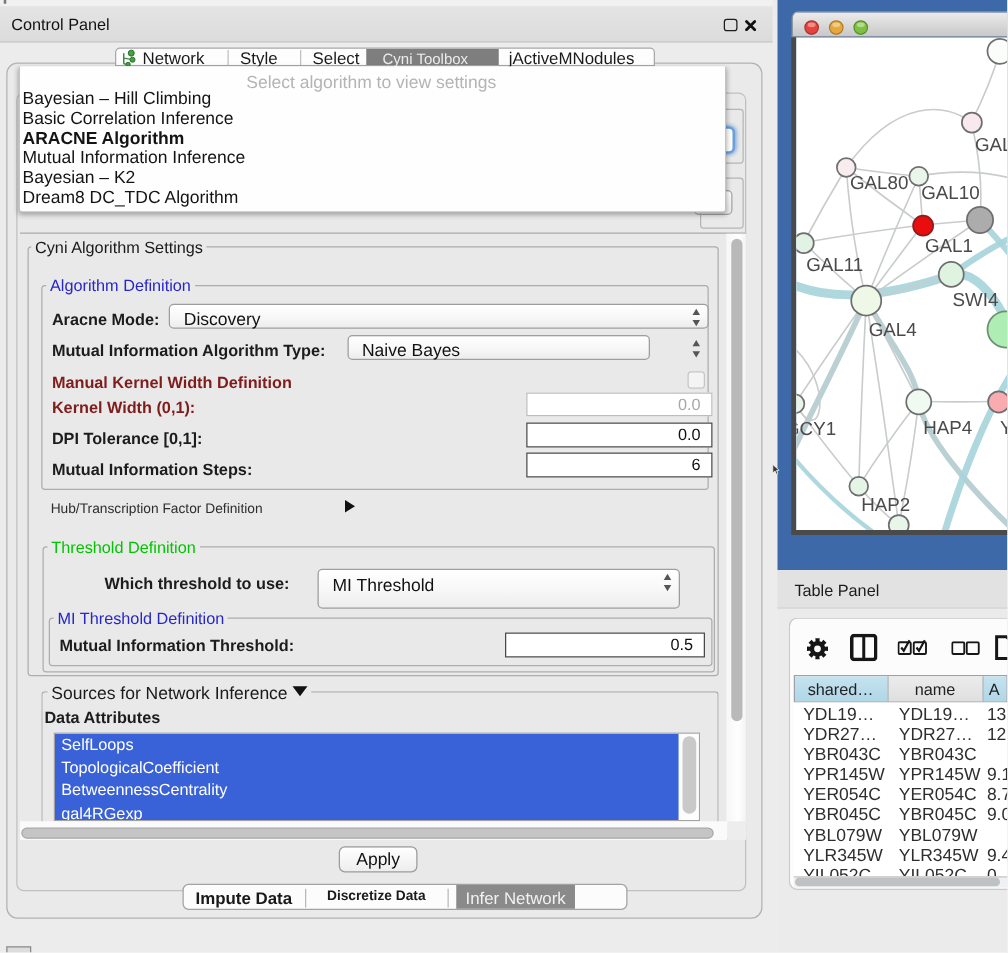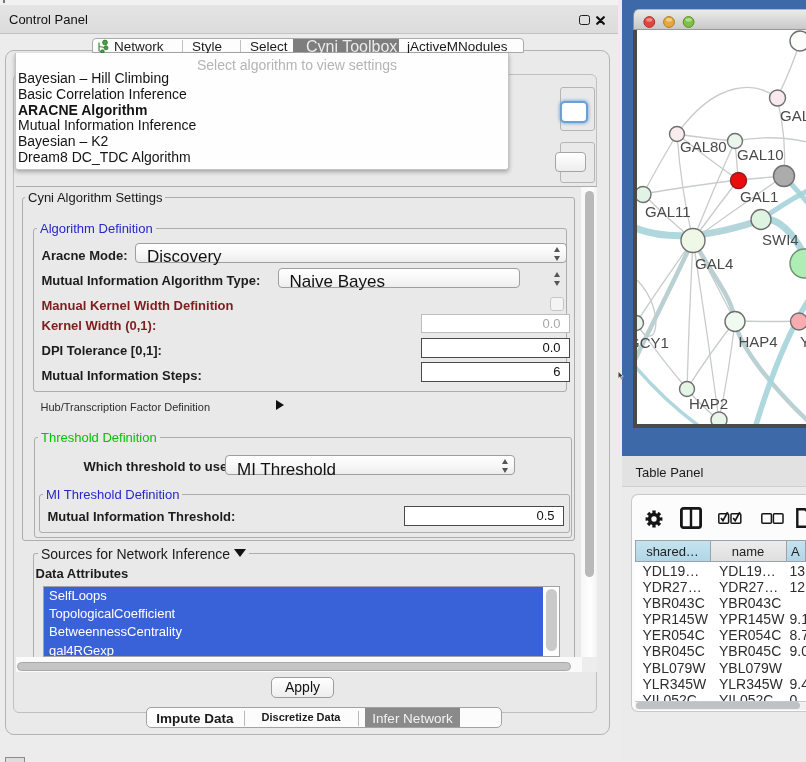--- a/index.html
+++ b/index.html
@@ -3,21 +3,21 @@
 <meta charset="utf-8">
 <style>
 html,body{margin:0;padding:0}
 #root{position:relative;width:806px;height:762px;overflow:hidden;background:#ececec;font-family:"Liberation Sans",sans-serif;}
 .abs{position:absolute}
 .lbl{position:absolute;font-size:13px;color:#1c1c1c;white-space:nowrap;line-height:14px}
 .flbl{position:absolute;font-size:13px;font-weight:bold;color:#1c1c1c;white-space:nowrap;line-height:14px}
 .b{font-weight:bold}
 .gray{color:#7f1d1d}
 .combo{position:absolute;border:1px solid #9e9e9e;border-radius:4px;background:linear-gradient(#ffffff,#f7f7f7 55%,#ededed);box-sizing:border-box}
-.combo .ct{position:absolute;left:11px;top:3.5px;font-size:17px;color:#111;white-space:nowrap}
+.combo .ct{position:absolute;left:11px;top:3.5px;font-size:14px;color:#111;white-space:nowrap}
 .spin{position:absolute;width:7px;height:14px;top:3px}
 .spin:before{content:"";position:absolute;left:0;top:0;border-left:3.5px solid transparent;border-right:3.5px solid transparent;border-bottom:5px solid #555}
 .spin:after{content:"";position:absolute;left:0;bottom:0;border-left:3.5px solid transparent;border-right:3.5px solid transparent;border-top:5px solid #555}
 .field{position:absolute;background:#fff;box-sizing:border-box;font-size:13px;text-align:right;padding-right:8px;line-height:18px}
 .gbox{position:absolute;border:1px solid #adadad;border-radius:3px;box-sizing:border-box}
 .gtitle{position:absolute;font-size:13px;line-height:13px;background:#e9e9e9;padding:0 3px;white-space:nowrap}
 </style>
 </head>
 <body>
 <div id="root">
@@ -78,21 +78,21 @@
   <div class="flbl" style="left:41.5px;top:368.5px">Mutual Information Steps:</div>
   <div class="field" style="left:420.5px;top:362px;width:149px;height:20px;border:1.5px solid #4a4a4a;color:#111">6</div>
 
   <div class="lbl" style="left:40.5px;top:399.5px;font-size:11px;color:#2d2d2d">Hub/Transcription Factor Definition</div>
   <div class="abs" style="left:276px;top:400px;width:0;height:0;border-top:5.5px solid transparent;border-bottom:5.5px solid transparent;border-left:8.5px solid #111"></div>
 
   <div class="gbox" style="left:34px;top:437px;width:538px;height:101px"></div>
   <div class="gtitle" style="left:38px;top:430.5px;color:#00c400">Threshold Definition</div>
 
   <div class="flbl" style="left:83.5px;top:459.5px">Which threshold to use:</div>
-  <div class="combo" style="left:225px;top:455px;width:290px;height:20px">
+  <div class="combo" style="left:254px;top:455px;width:290px;height:32px">
     <span class="ct">MI Threshold</span>
       <span class="spin" style="left:276px"></span>
   </div>
 
   <div class="gbox" style="left:38.5px;top:494px;width:531.5px;height:39px"></div>
   <div class="gtitle" style="left:43px;top:487.5px;color:#2726c8">MI Threshold Definition</div>
 
   <div class="flbl" style="left:47.5px;top:510px">Mutual Information Threshold:</div>
   <div class="field" style="left:403.5px;top:505.5px;width:160px;height:20px;border:1.5px solid #4a4a4a;color:#111">0.5</div>
 
@@ -133,24 +133,24 @@
   </div>
   <svg class="abs" style="left:95px;top:39px" width="14" height="14" viewBox="0 0 14 14">
     <path d="M4 3.5 L4 12 M4 7.5 L10 8.5 M4 12 L7 12.5" stroke="#3c8a3c" stroke-width="1.2" fill="none"></path>
     <circle cx="10" cy="3.5" r="2.4" fill="#44a344" stroke="#2c702c" stroke-width="0.8"></circle>
     <circle cx="11" cy="8.8" r="2" fill="#44a344" stroke="#2c702c" stroke-width="0.8"></circle>
     <circle cx="7.5" cy="12.5" r="1.7" fill="#44a344" stroke="#2c702c" stroke-width="0.8"></circle>
   </svg>
   <div class="lbl" style="left:114px;top:39.5px;font-size:13.5px;color:#1a1a1a">Network</div>
   <div class="lbl" style="left:192px;top:39.5px;font-size:13.5px;color:#1a1a1a">Style</div>
   <div class="lbl" style="left:250px;top:39.5px;font-size:13.5px;color:#1a1a1a">Select</div>
-  <div class="lbl" style="left:306px;top:39.5px;font-size:16px;color:#ececec">Cyni Toolbox</div>
+  <div class="lbl" style="left:306px;top:39.5px;font-size:12px;color:#ececec">Cyni Toolbox</div>
   <div class="lbl" style="left:407px;top:39.5px;font-size:13.5px;color:#1a1a1a">jActiveMNodules</div>
 
-  <div class="abs" style="left:15px;top:53px;width:494px;height:117px;background:#fefefe;border:1px solid #c4c4c4;border-top:none;border-radius:0 0 3px 3px;box-shadow:0 2px 4px rgba(0,0,0,.3);box-sizing:border-box;z-index:50">
+  <div class="abs" style="left:15px;top:53px;width:566px;height:117px;background:#fefefe;border:1px solid #c4c4c4;border-top:none;border-radius:0 0 3px 3px;box-shadow:0 2px 4px rgba(0,0,0,.3);box-sizing:border-box;z-index:50">
     <div class="abs" style="left:181px;top:4px;font-size:14px;color:#b4b4b4;white-space:nowrap">Select algorithm to view settings</div>
     <div class="abs" style="left:2px;top:18px;font-size:14px;line-height:15.76px;color:#141414;white-space:nowrap">Bayesian – Hill Climbing<br>Basic Correlation Inference<br><span class="b">ARACNE Algorithm</span><br>Mutual Information Inference<br>Bayesian – K2<br>Dream8 DC_TDC Algorithm</div>
   </div>
 
   <div class="abs" style="left:621.5px;top:0;width:184.5px;height:455.5px;background:#3e69a8"></div>
 
   <div class="abs" style="left:633px;top:8.5px;width:173px;height:21.5px;background:linear-gradient(#ebebeb,#c8c8c8);border-left:1px solid #8f8f8f;border-top:1px solid #b5b5b5;border-bottom:1px solid #989898;border-radius:6px 0 0 0;box-sizing:border-box"></div>
   <svg class="abs" style="left:642px;top:14.5px" width="56" height="14" viewBox="0 0 56 14">
     <circle cx="7.3" cy="7" r="5.4" fill="#e2453e" stroke="#a8342e" stroke-width="1"></circle>
     <circle cx="27" cy="7" r="5.4" fill="#e6a73c" stroke="#ad7d26" stroke-width="1"></circle>

